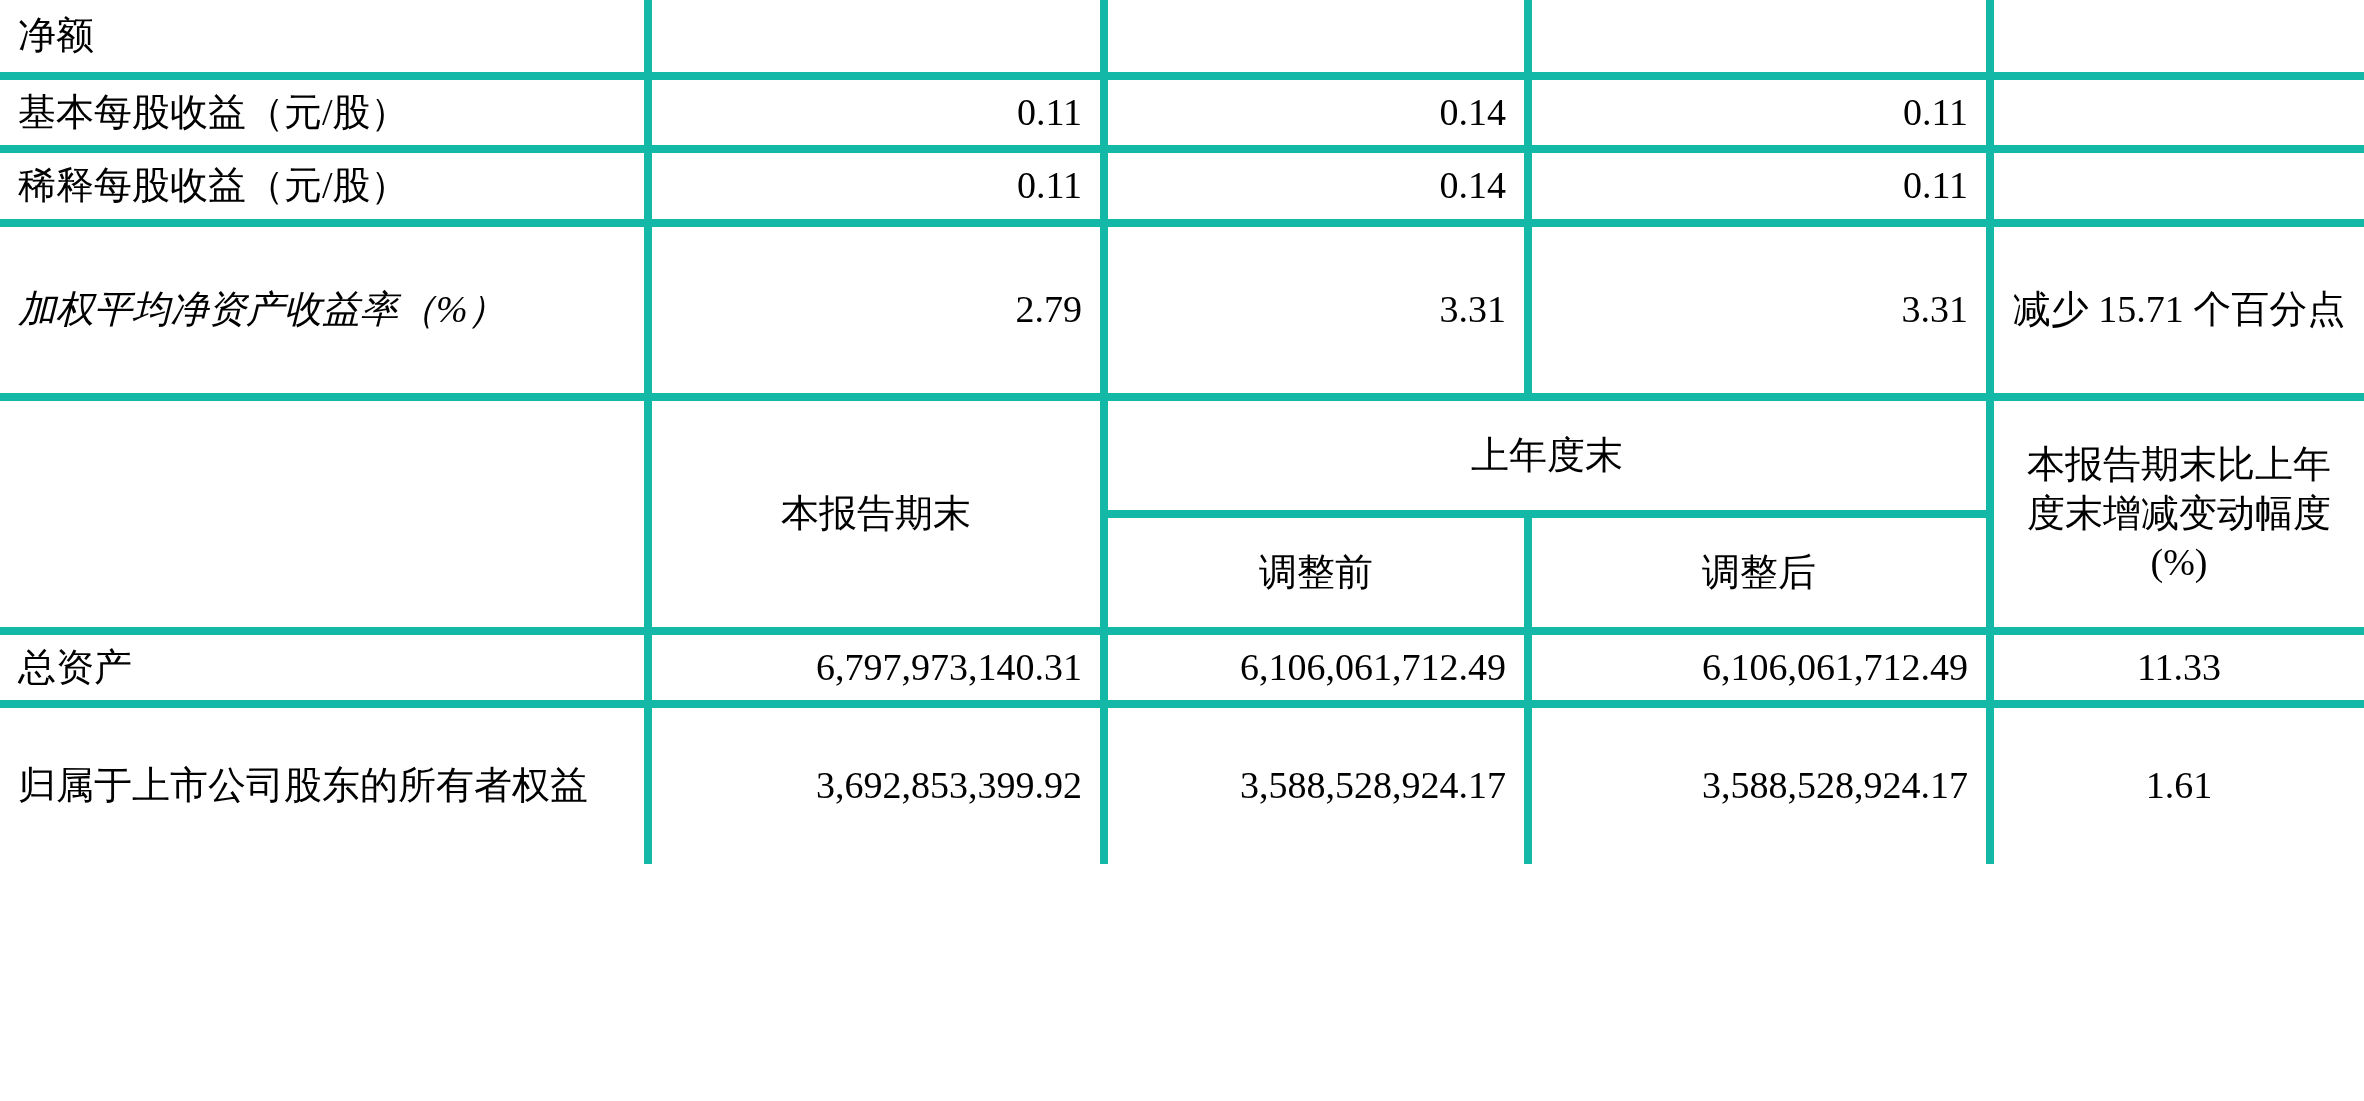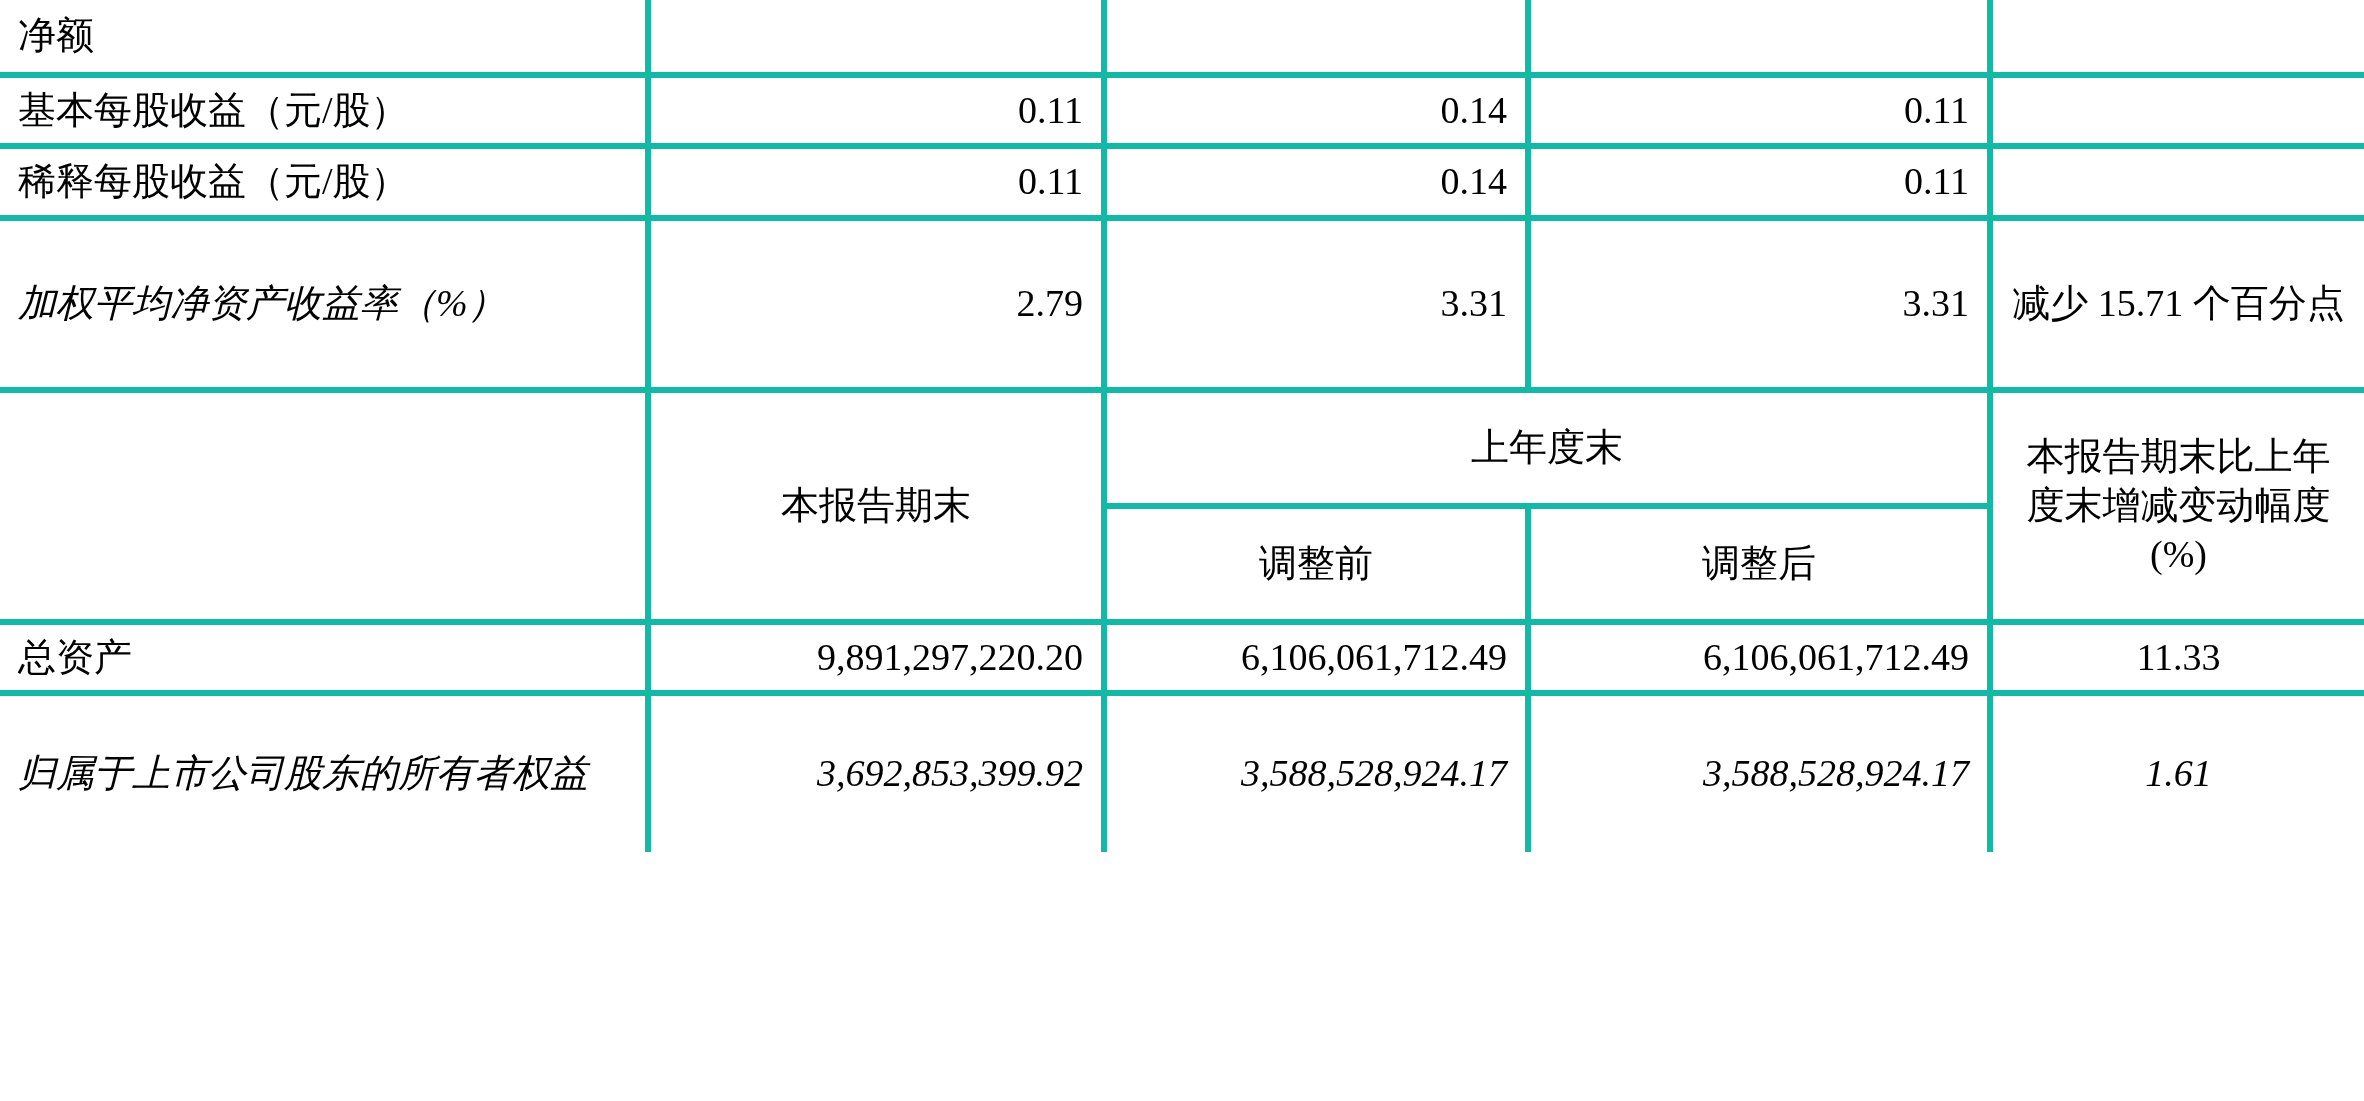--- a/index.html
+++ b/index.html
@@ -19,32 +19,32 @@
     height: 970px;
     overflow: hidden;
   }
   table.fin {
     border-collapse: collapse;
     table-layout: fixed;
     width: 2364px;
     margin: 0;
   }
   table.fin td {
-    border: 6px solid #14b8a6;
+    border: 8px solid #14b8a6;
     padding: 8px 18px;
     font-size: 38px;
     line-height: 1.30;
     vertical-align: middle;
     word-break: break-word;
   }
   
   table.fin tr td:first-child { border-left: none; }
   table.fin tr td:last-child  { border-right: none; text-align: center; }
   table.fin tr:first-child td { border-top: none; }
-  table.fin tr:last-child td  { border-bottom: none; font-style: italic; }
+  table.fin tr:last-child td  { border-bottom: none; }
 
   .c-label { text-align: left; }
   .c-num   { text-align: right; }
   .c-ctr   { text-align: center; }
 
   .col1 { width: 648px; }
   .col2 { width: 456px; }
   .col3 { width: 424px; }
   .col4 { width: 462px; }
   .col5 { width: 374px; }
@@ -106,21 +106,21 @@
         <td rowspan="2" class="c-ctr tight" style="height:210px;border-radius:12px;">本报告期末比上年度末增减变动幅度(%)</td>
       </tr>
 
       <tr>
         <td class="c-ctr">调整前</td>
         <td class="c-ctr">调整后</td>
       </tr>
 
       <tr>
         <td class="c-label">总资产</td>
-        <td class="c-num">9,891,297,220.20</td>
+        <td class="c-num">6,797,973,140.31</td>
         <td class="c-num">6,106,061,712.49</td>
         <td class="c-num">6,106,061,712.49</td>
         <td class="c-num">11.33</td>
       </tr>
 
       <tr>
         <td class="c-label tight" style="height:140px;">归属于上市公司股东的所有者权益</td>
         <td class="c-num">3,692,853,399.92</td>
         <td class="c-num">3,588,528,924.17</td>
         <td class="c-num">3,588,528,924.17</td>

